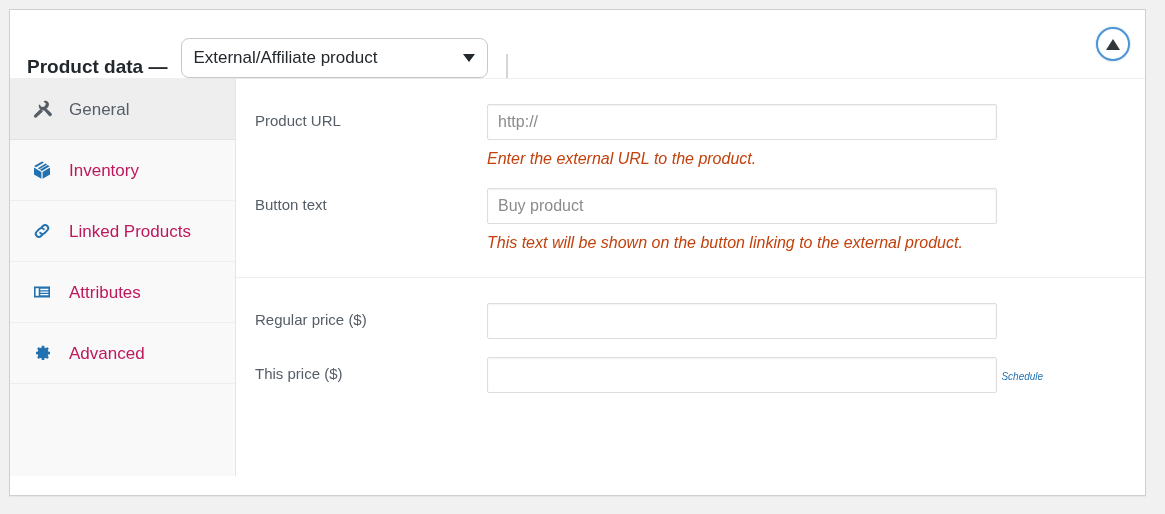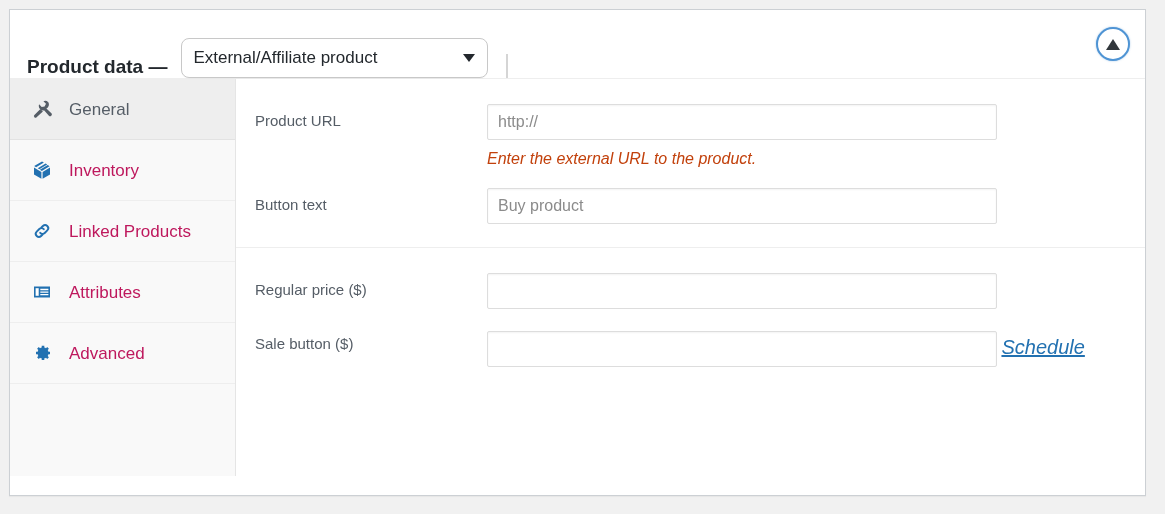--- a/index.html
+++ b/index.html
@@ -200,23 +200,22 @@
     font-style: italic;
     font-size: 16px;
     color: #c2410c;
     margin-top: 9px;
     line-height: 1.3;
   }
   .sale-schedule {
     display: inline-block;
     margin-top: 9px;
     font-style: italic;
-    font-size: 20px;
+    font-size: 10px;
     color: #2271b1;
-    text-decoration: underline;
     cursor: pointer;
   }
 </style>
 </head>
 <body>
 
 <div class="panel">
 
   <div class="panel-header">
     <span class="panel-title">Product data —</span>
@@ -299,36 +298,37 @@
           <div class="field-control">
             <input class="text-input" type="text" placeholder="http://" style="">
             <div class="field-hint">Enter the external URL to the product.</div>
           </div>
         </div>
 
         <div class="field-row">
           <div class="field-label">Button text</div>
           <div class="field-control">
             <input class="text-input" type="text" placeholder="Buy product" style="">
+            <div class="field-hint">This text will be shown on the button linking to the external product.</div>
           </div>
         </div>
 
       </div>
 
       <div class="field-group">
 
         <div class="field-row">
           <div class="field-label">Regular price ($)</div>
           <div class="field-control">
             <input class="text-input" type="text" placeholder="" style="">
           </div>
         </div>
 
         <div class="field-row">
-          <div class="field-label">Sale button ($)</div>
+          <div class="field-label">This price ($)</div>
           <div class="field-control">
             <input class="text-input" type="text" placeholder="" style="">
             <a class="sale-schedule">Schedule</a>
           </div>
         </div>
 
       </div>
 
     </div>
   </div>

